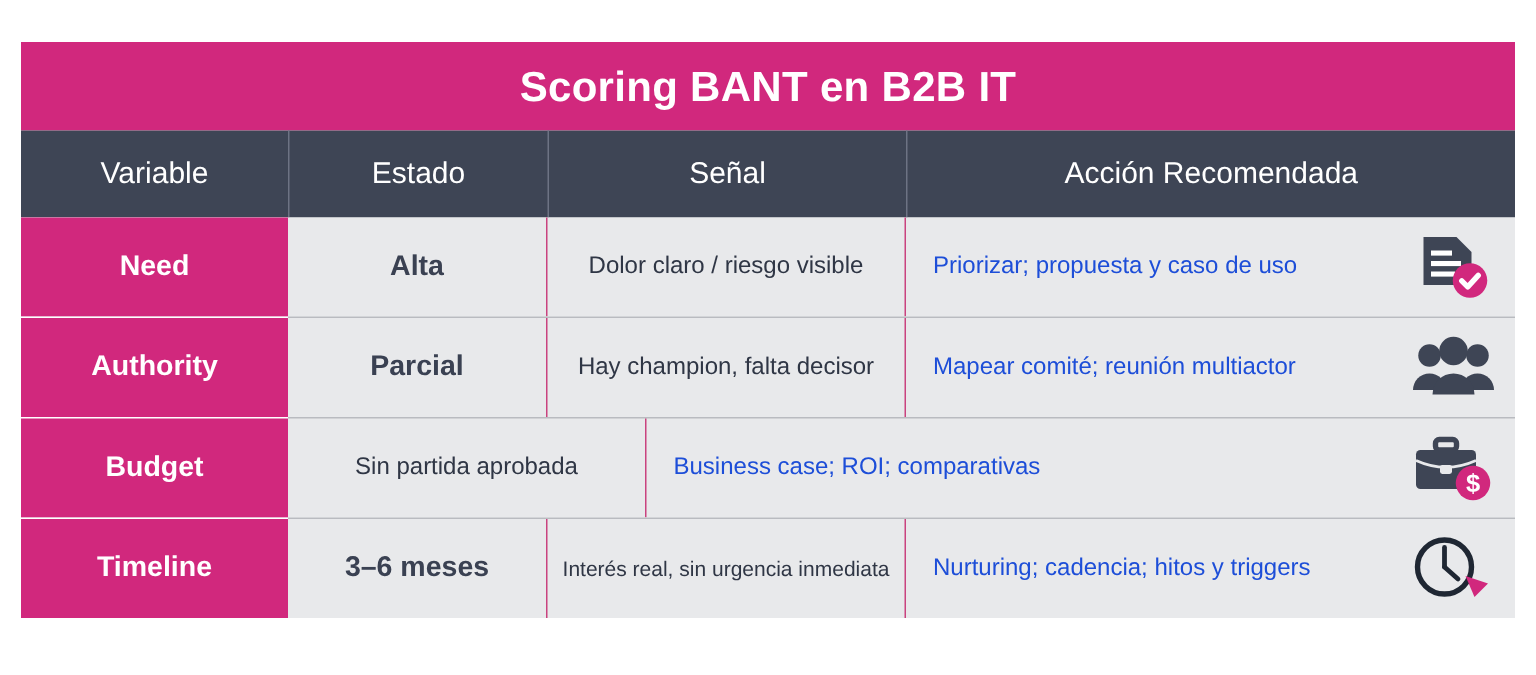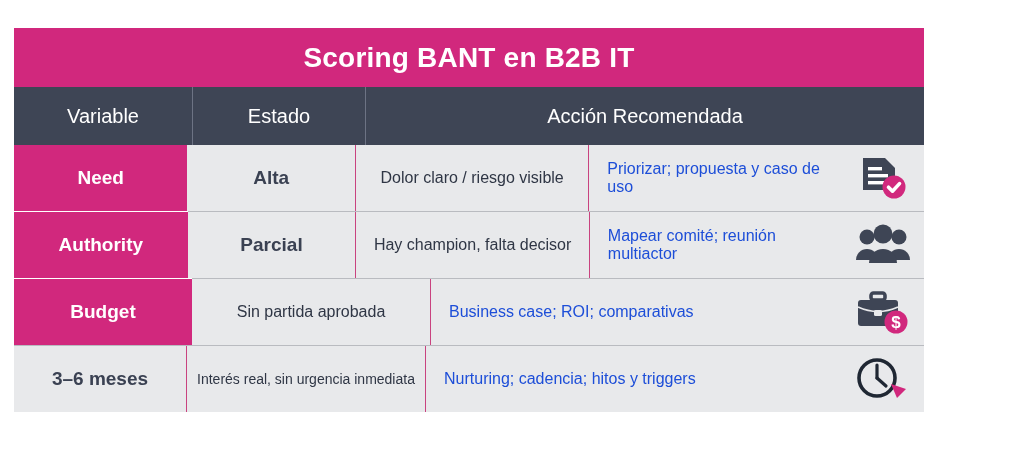--- a/index.html
+++ b/index.html
@@ -11,21 +11,21 @@
     height: 450px;
     background: #ffffff;
     font-family: "Liberation Sans", sans-serif;
     overflow: hidden;
   }
 
   #table-card {
     position: absolute;
     left: 14px;
     top: 28px;
-    width: 910px;
+    width: 996px;
     height: 384px;
     box-sizing: border-box;
   }
 
   
   #title-banner {
     height: 59px;
     background: #d1287d;
     display: flex;
     align-items: center;
@@ -140,20 +140,21 @@
 
 <div id="table-card">
 
   <div id="title-banner">
     <span id="title-text">Scoring BANT en B2B IT</span>
   </div>
 
   <div id="header-row">
     <div class="hcell w-variable">Variable</div>
     <div class="hcell w-estado">Estado</div>
+    <div class="hcell w-senal">Señal</div>
     <div class="hcell w-accion">Acción Recomendada</div>
   </div>
 
   <div id="body-rows">
 
     <div class="row">
       <div class="c-variable w-variable">Need</div>
       <div class="c-estado w-estado">Alta</div>
       <div class="c-senal w-senal">Dolor claro / riesgo visible</div>
       <div class="c-accion w-accion">
@@ -202,20 +203,21 @@
             <path d="M2 18 q20 9 40 0" fill="none" stroke="#e8e9eb" stroke-width="1.8"></path>
             <rect x="18" y="21" width="8" height="6" rx="1.6" fill="#e8e9eb"></rect>
             <circle cx="40" cy="33" r="11.5" fill="#d1287d"></circle>
             <text x="40" y="39" font-family="'Liberation Sans', sans-serif" font-size="17" font-weight="bold" fill="#ffffff" text-anchor="middle">$</text>
           </svg>
         </span>
       </div>
     </div>
 
     <div class="row">
+      <div class="c-variable w-variable">Timeline</div>
       <div class="c-estado w-estado">3–6 meses</div>
       <div class="c-senal w-senal small">Interés real, sin urgencia inmediata</div>
       <div class="c-accion w-accion">
         <span class="accion-text">Nurturing; cadencia; hitos y triggers</span>
         <span class="accion-icon">
           <svg width="56" height="46" viewBox="0 0 56 46">
             <circle cx="22" cy="22" r="18" fill="none" stroke="#1f2733" stroke-width="3.6"></circle>
             <line x1="22" y1="22" x2="22" y2="9" stroke="#1f2733" stroke-width="3.2" stroke-linecap="round"></line>
             <line x1="22" y1="22" x2="31" y2="30" stroke="#1f2733" stroke-width="3.2" stroke-linecap="round"></line>
             <path d="M36 28 l15 5 l-9 9 z" fill="#d1287d"></path>

